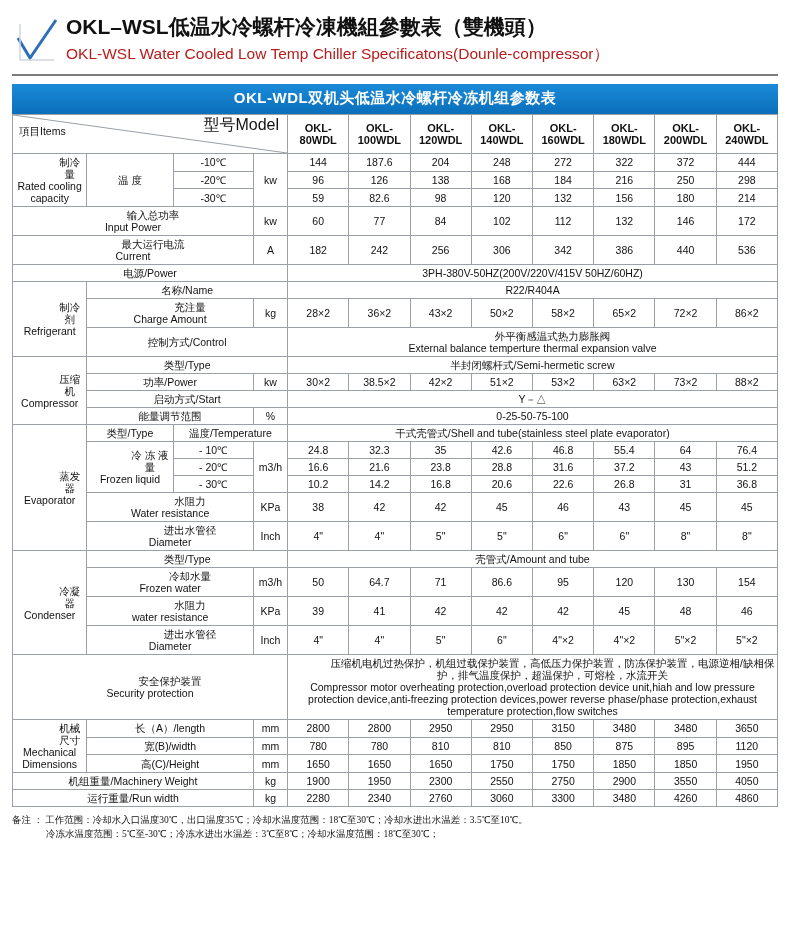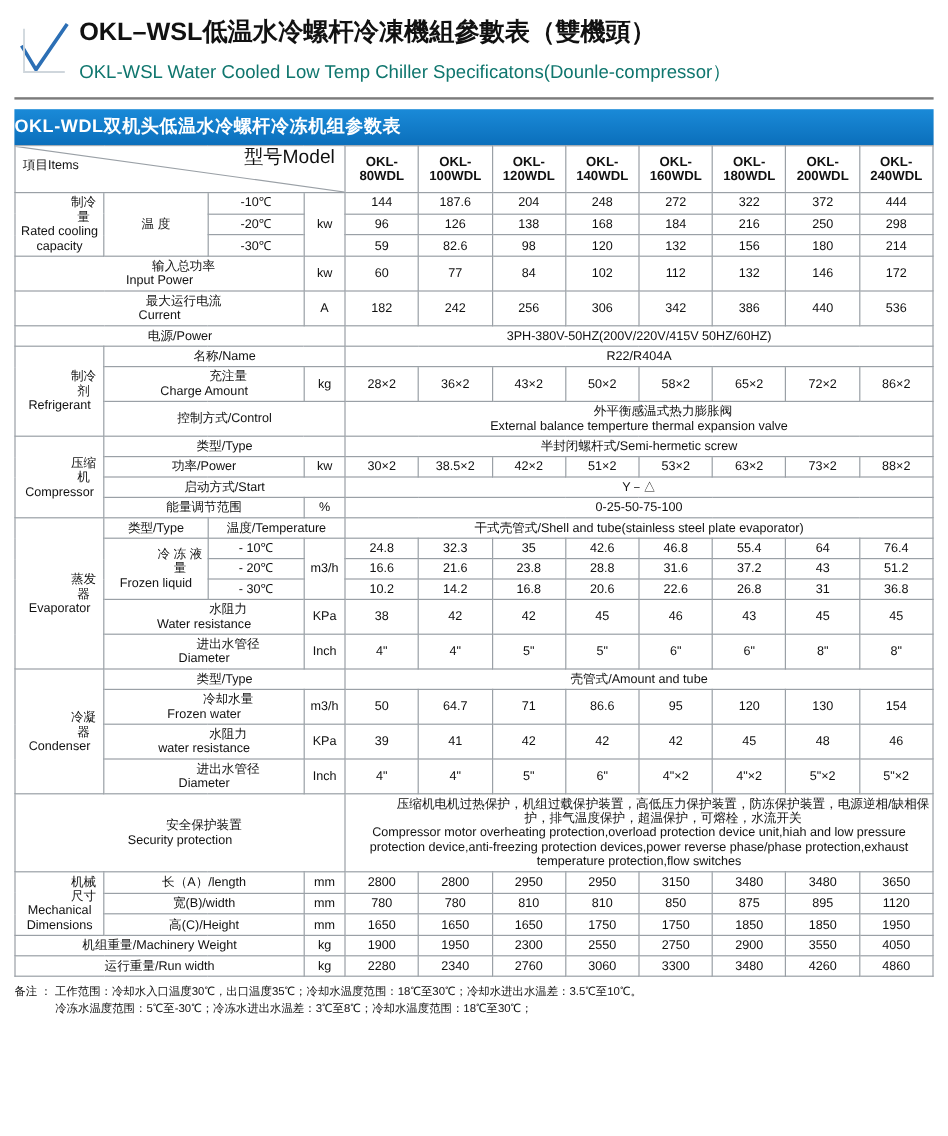--- a/index.html
+++ b/index.html
@@ -19,32 +19,32 @@
   }
   .logo{
     width:46px;height:44px;flex:0 0 46px;margin-top:4px;
   }
   .titles{margin-left:6px;}
   .title-cn{
     font-size:21px;font-weight:bold;letter-spacing:0px;color:#111;
     line-height:26px;white-space:nowrap;
   }
   .title-en{
-    font-size:15.5px;color:#0f766e;line-height:20px;margin-top:11px;white-space:nowrap;
+    font-size:15.5px;color:#b91c1c;line-height:20px;margin-top:4px;white-space:nowrap;
   }
   .rule{
     height:2px;background:#7b7b7b;margin:4px 12px 0 12px;
   }
 
   
   .band{
     margin:8px 12px 0 12px;
     background:#0d7fd1;
     background:linear-gradient(#1a8ad8,#0b6fbb);
-    color:#fff;
+    color:#fff;text-align:center;
     font-size:15px;font-weight:bold;
     padding:5px 0 6px 0;
     letter-spacing:0.5px;
   }
 
   
   table.spec{
     margin:0 12px;
     border-collapse:collapse;
     width:766px;
@@ -76,21 +76,21 @@
   .wide-text{text-align:center;font-size:10.5px;line-height:14px;}
 
   
   .sec-text{
     text-align:left;padding:4px 8px;font-size:10.5px;line-height:15px;
   }
 
   
   .remarks{
     margin:6px 12px 0 12px;
-    font-size:9.5px;line-height:14px;color:#111;
+    font-size:9.5px;line-height:14px;color:#111;font-family:Liberation Serif, serif;
   }
   .remarks p{margin:0;}
   .remarks .ind{padding-left:34px;}
 </style>
 </head>
 <body>
 
 <div class="page">
 
   <div class="header">

